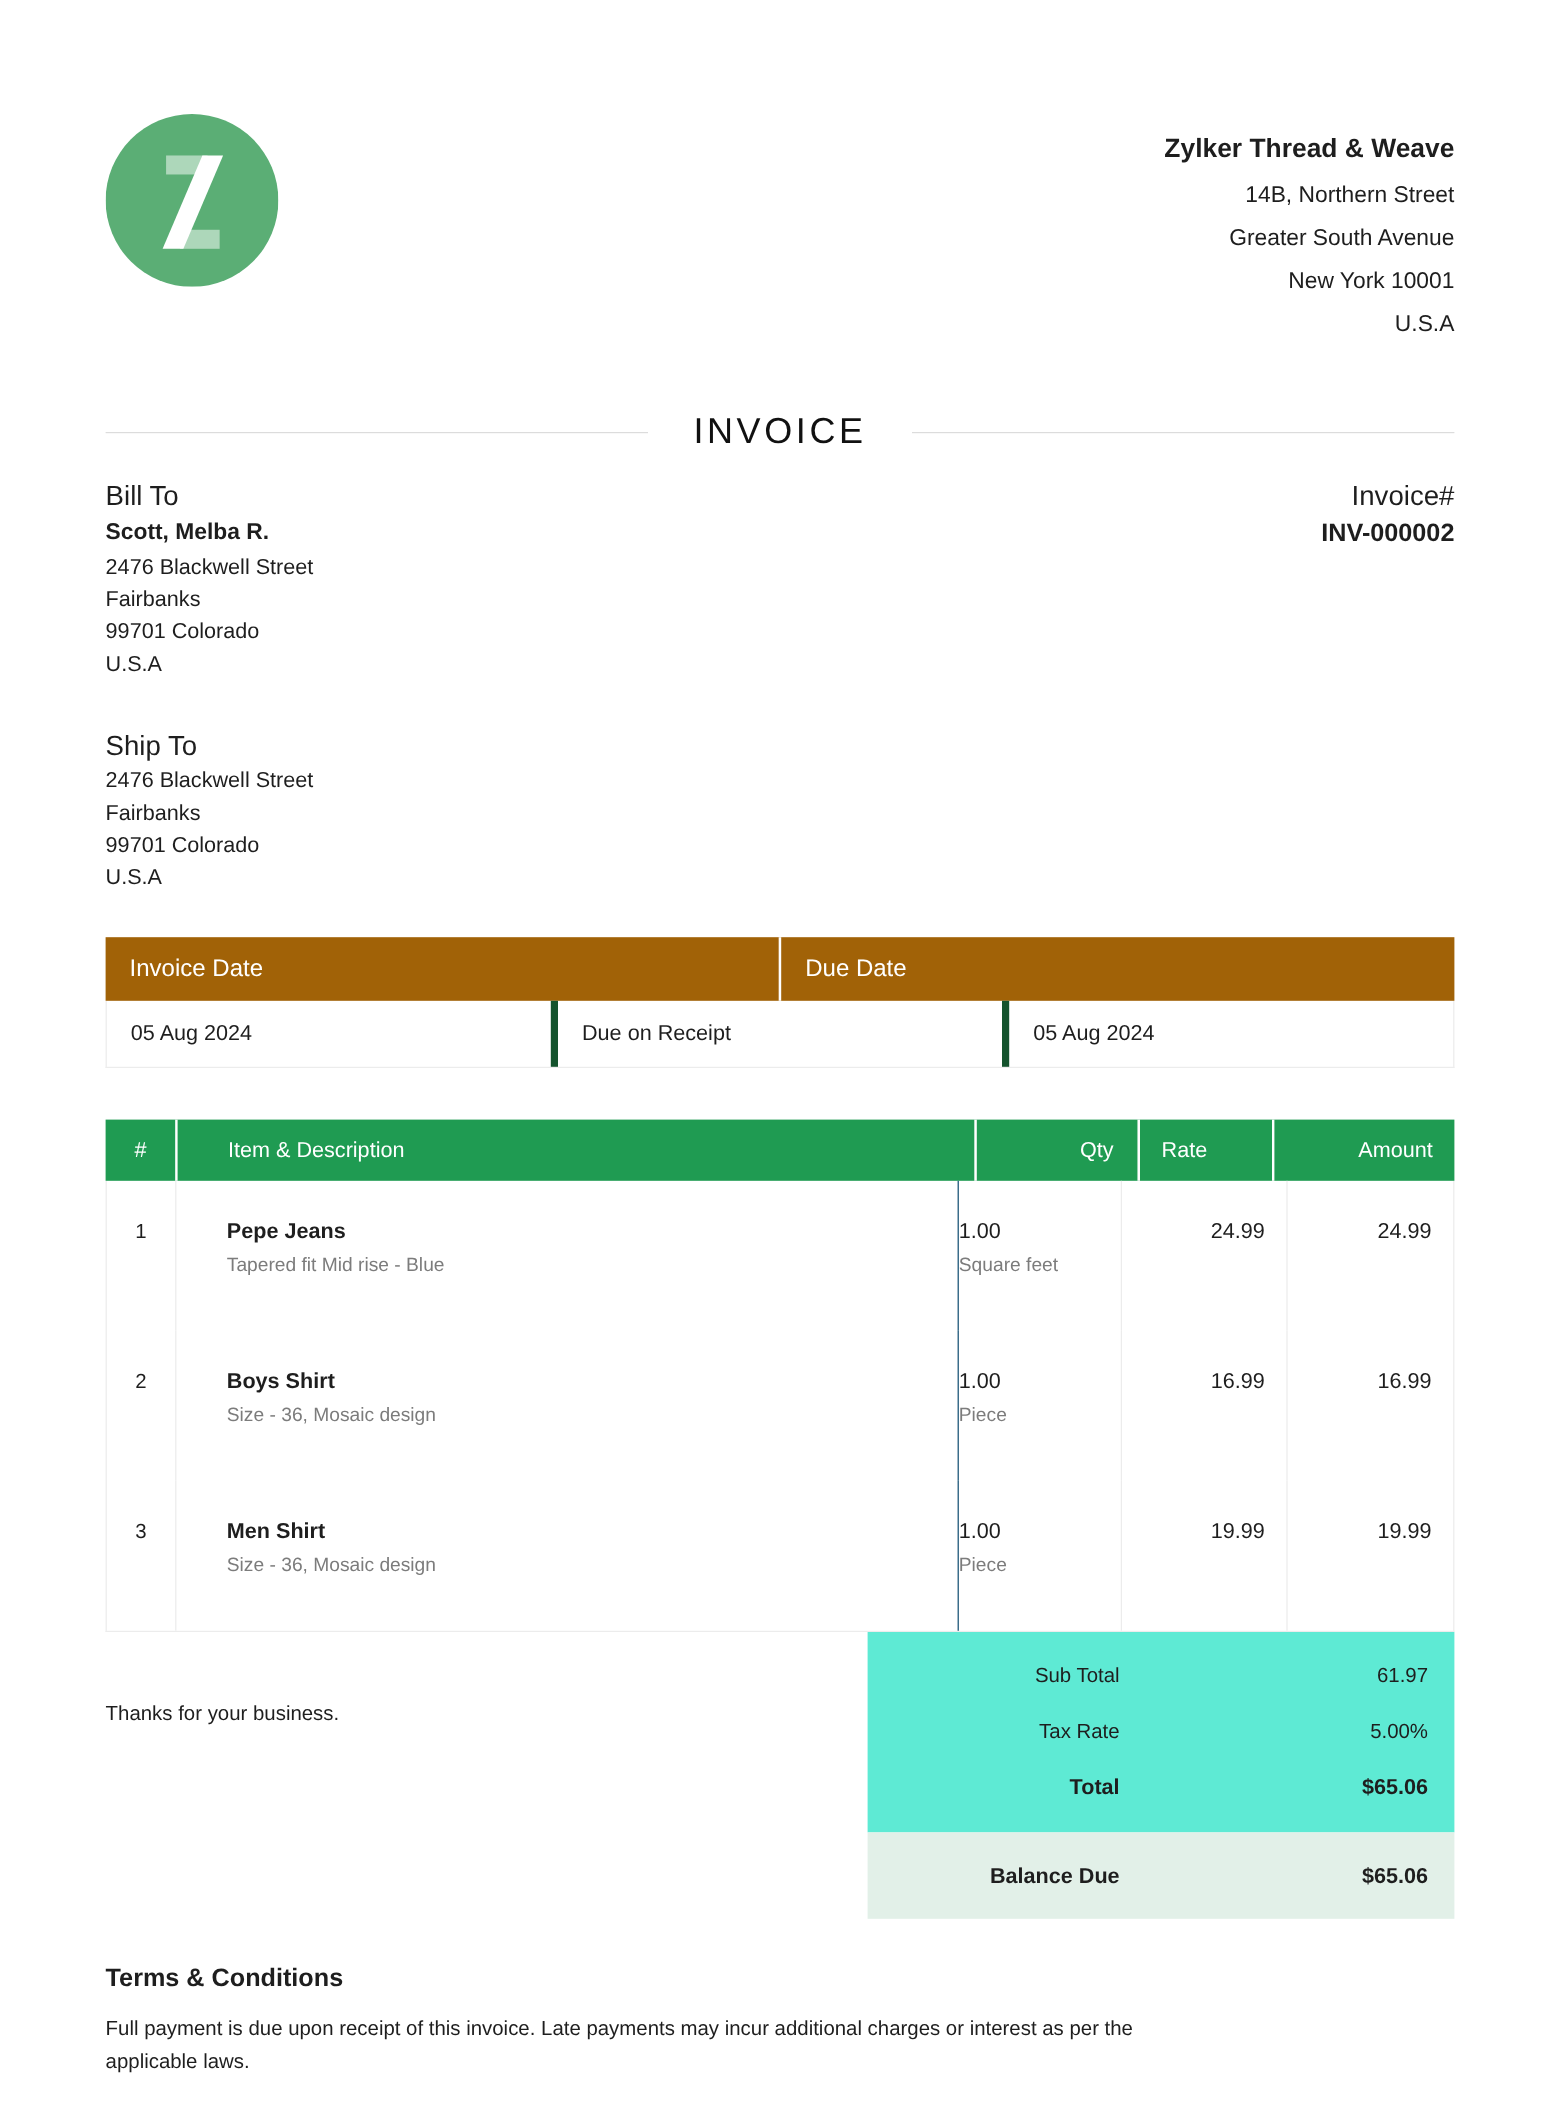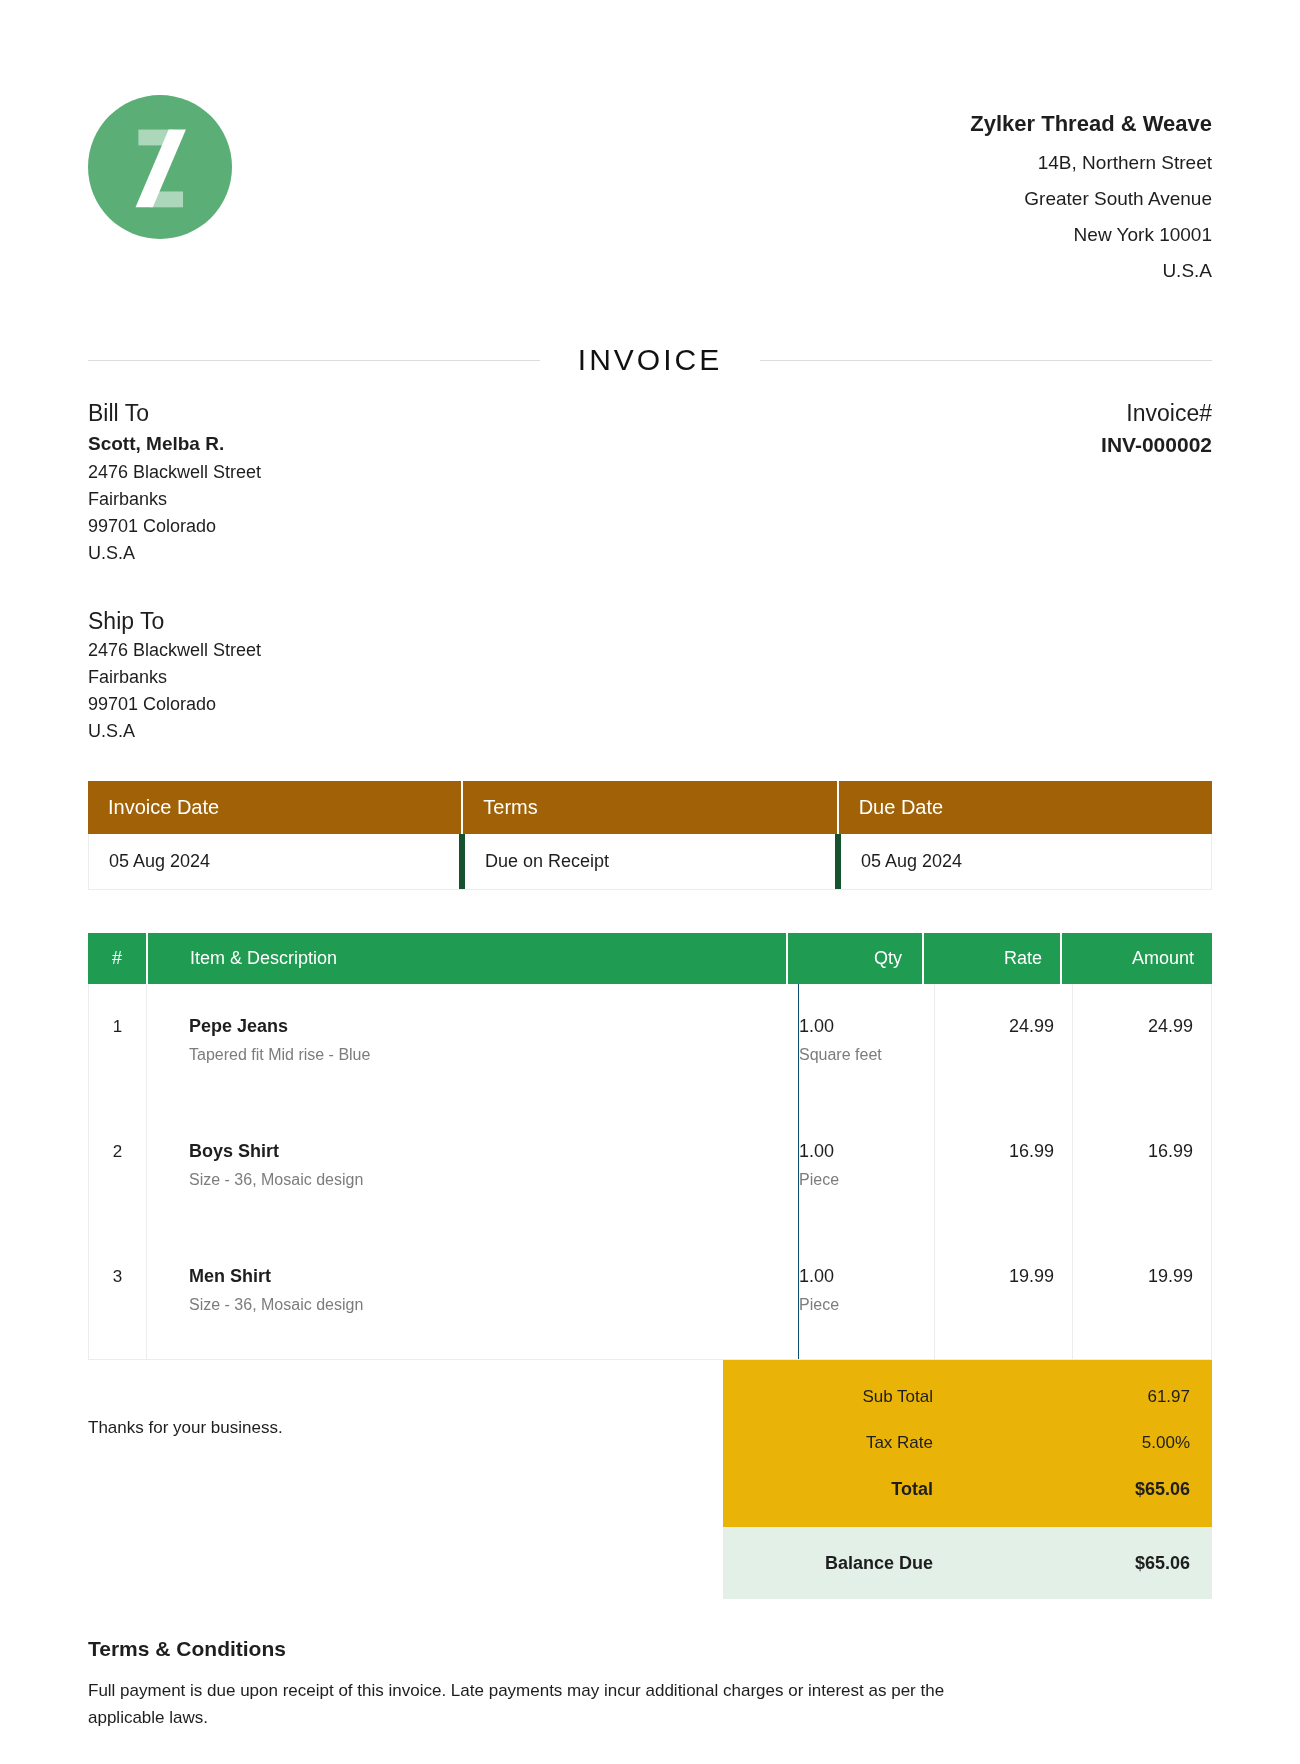--- a/index.html
+++ b/index.html
@@ -44,39 +44,39 @@
   .dt-cell + .dt-cell { border-left:6px solid #14532d; }
 
   
   .items-table { margin-top:43px; }
   .it-head { display:flex; }
   .it-head-cell { background:#1f9b52; color:#fff; font-size:18px; padding:15px 18px; }
   .it-head-cell + .it-head-cell { border-left:2px solid #fff; }
   .h-num { width:58px; text-align:center; padding-left:0; padding-right:0; }
   .h-item { flex:1; padding-left:42px; }
   .h-qty { width:136px; text-align:right; padding-right:20px; }
-  .h-rate { width:138px; text-align:right; padding-right:18px; }
+  .h-rate { width:112px; text-align:left; padding-right:18px; }
   .h-amount { width:152px; text-align:right; padding-right:18px; }
   .it-body { border:1px solid #ececec; border-top:none; }
   .it-row { display:flex; min-height:125px; }
   .c-num { width:58px; padding-top:33px; text-align:center; border-right:1px solid #ececec; font-size:17px; }
   .c-item { flex:1; padding:32px 20px 0 42px; border-right:1px solid #0c4a6e; }
   .c-qty { width:136px; padding:32px 19px 0 0; text-align:left; border-right:1px solid #ececec; }
   .c-rate { width:138px; padding:32px 18px 0 0; text-align:right; border-right:1px solid #ececec; font-size:18px; }
   .c-amount { width:138px; padding:32px 18px 0 0; text-align:right; font-size:18px; }
   .item-name { font-size:18px; font-weight:600; }
   .item-desc { font-size:16px; color:#7c7c7c; margin-top:9px; }
   .qty-val { font-size:18px; }
   .qty-unit { font-size:16px; color:#7c7c7c; margin-top:9px; }
 
   
   .bottom-row { display:flex; align-items:flex-start; }
   .thanks { flex:1; font-size:17px; margin-top:58px; }
   .totals-box { width:489px; }
-  .totals-main { background:#eab308; padding:14px 22px; }
+  .totals-main { background:#5eead4; padding:14px 22px; }
   .t-row { display:flex; justify-content:flex-end; padding:13px 0; font-size:17px; }
   .t-label { text-align:right; }
   .t-value { width:257px; text-align:right; }
   .t-bold { font-weight:700; font-size:18px; }
   .balance-row { background:#e2f0e8; height:72px; padding:0 22px; display:flex; align-items:center; justify-content:flex-end; font-size:18px; font-weight:700; }
   .b-value { width:257px; text-align:right; }
 
   
   .terms { margin-top:38px; }
   .terms-heading { font-size:21px; font-weight:600; }
@@ -127,21 +127,20 @@
   <div class="sec-label">Ship To</div>
   <div class="addr-line">2476 Blackwell Street</div>
   <div class="addr-line">Fairbanks</div>
   <div class="addr-line">99701 Colorado</div>
   <div class="addr-line">U.S.A</div>
 </div>
 
 <div class="date-table">
   <div class="dt-head">
     <div class="dt-head-cell">Invoice Date</div>
-    <div class="dt-head-cell">Terms</div>
     <div class="dt-head-cell">Due Date</div>
   </div>
   <div class="dt-body">
     <div class="dt-cell">05 Aug 2024</div>
     <div class="dt-cell">Due on Receipt</div>
     <div class="dt-cell">05 Aug 2024</div>
   </div>
 </div>
 
 <div class="items-table">

